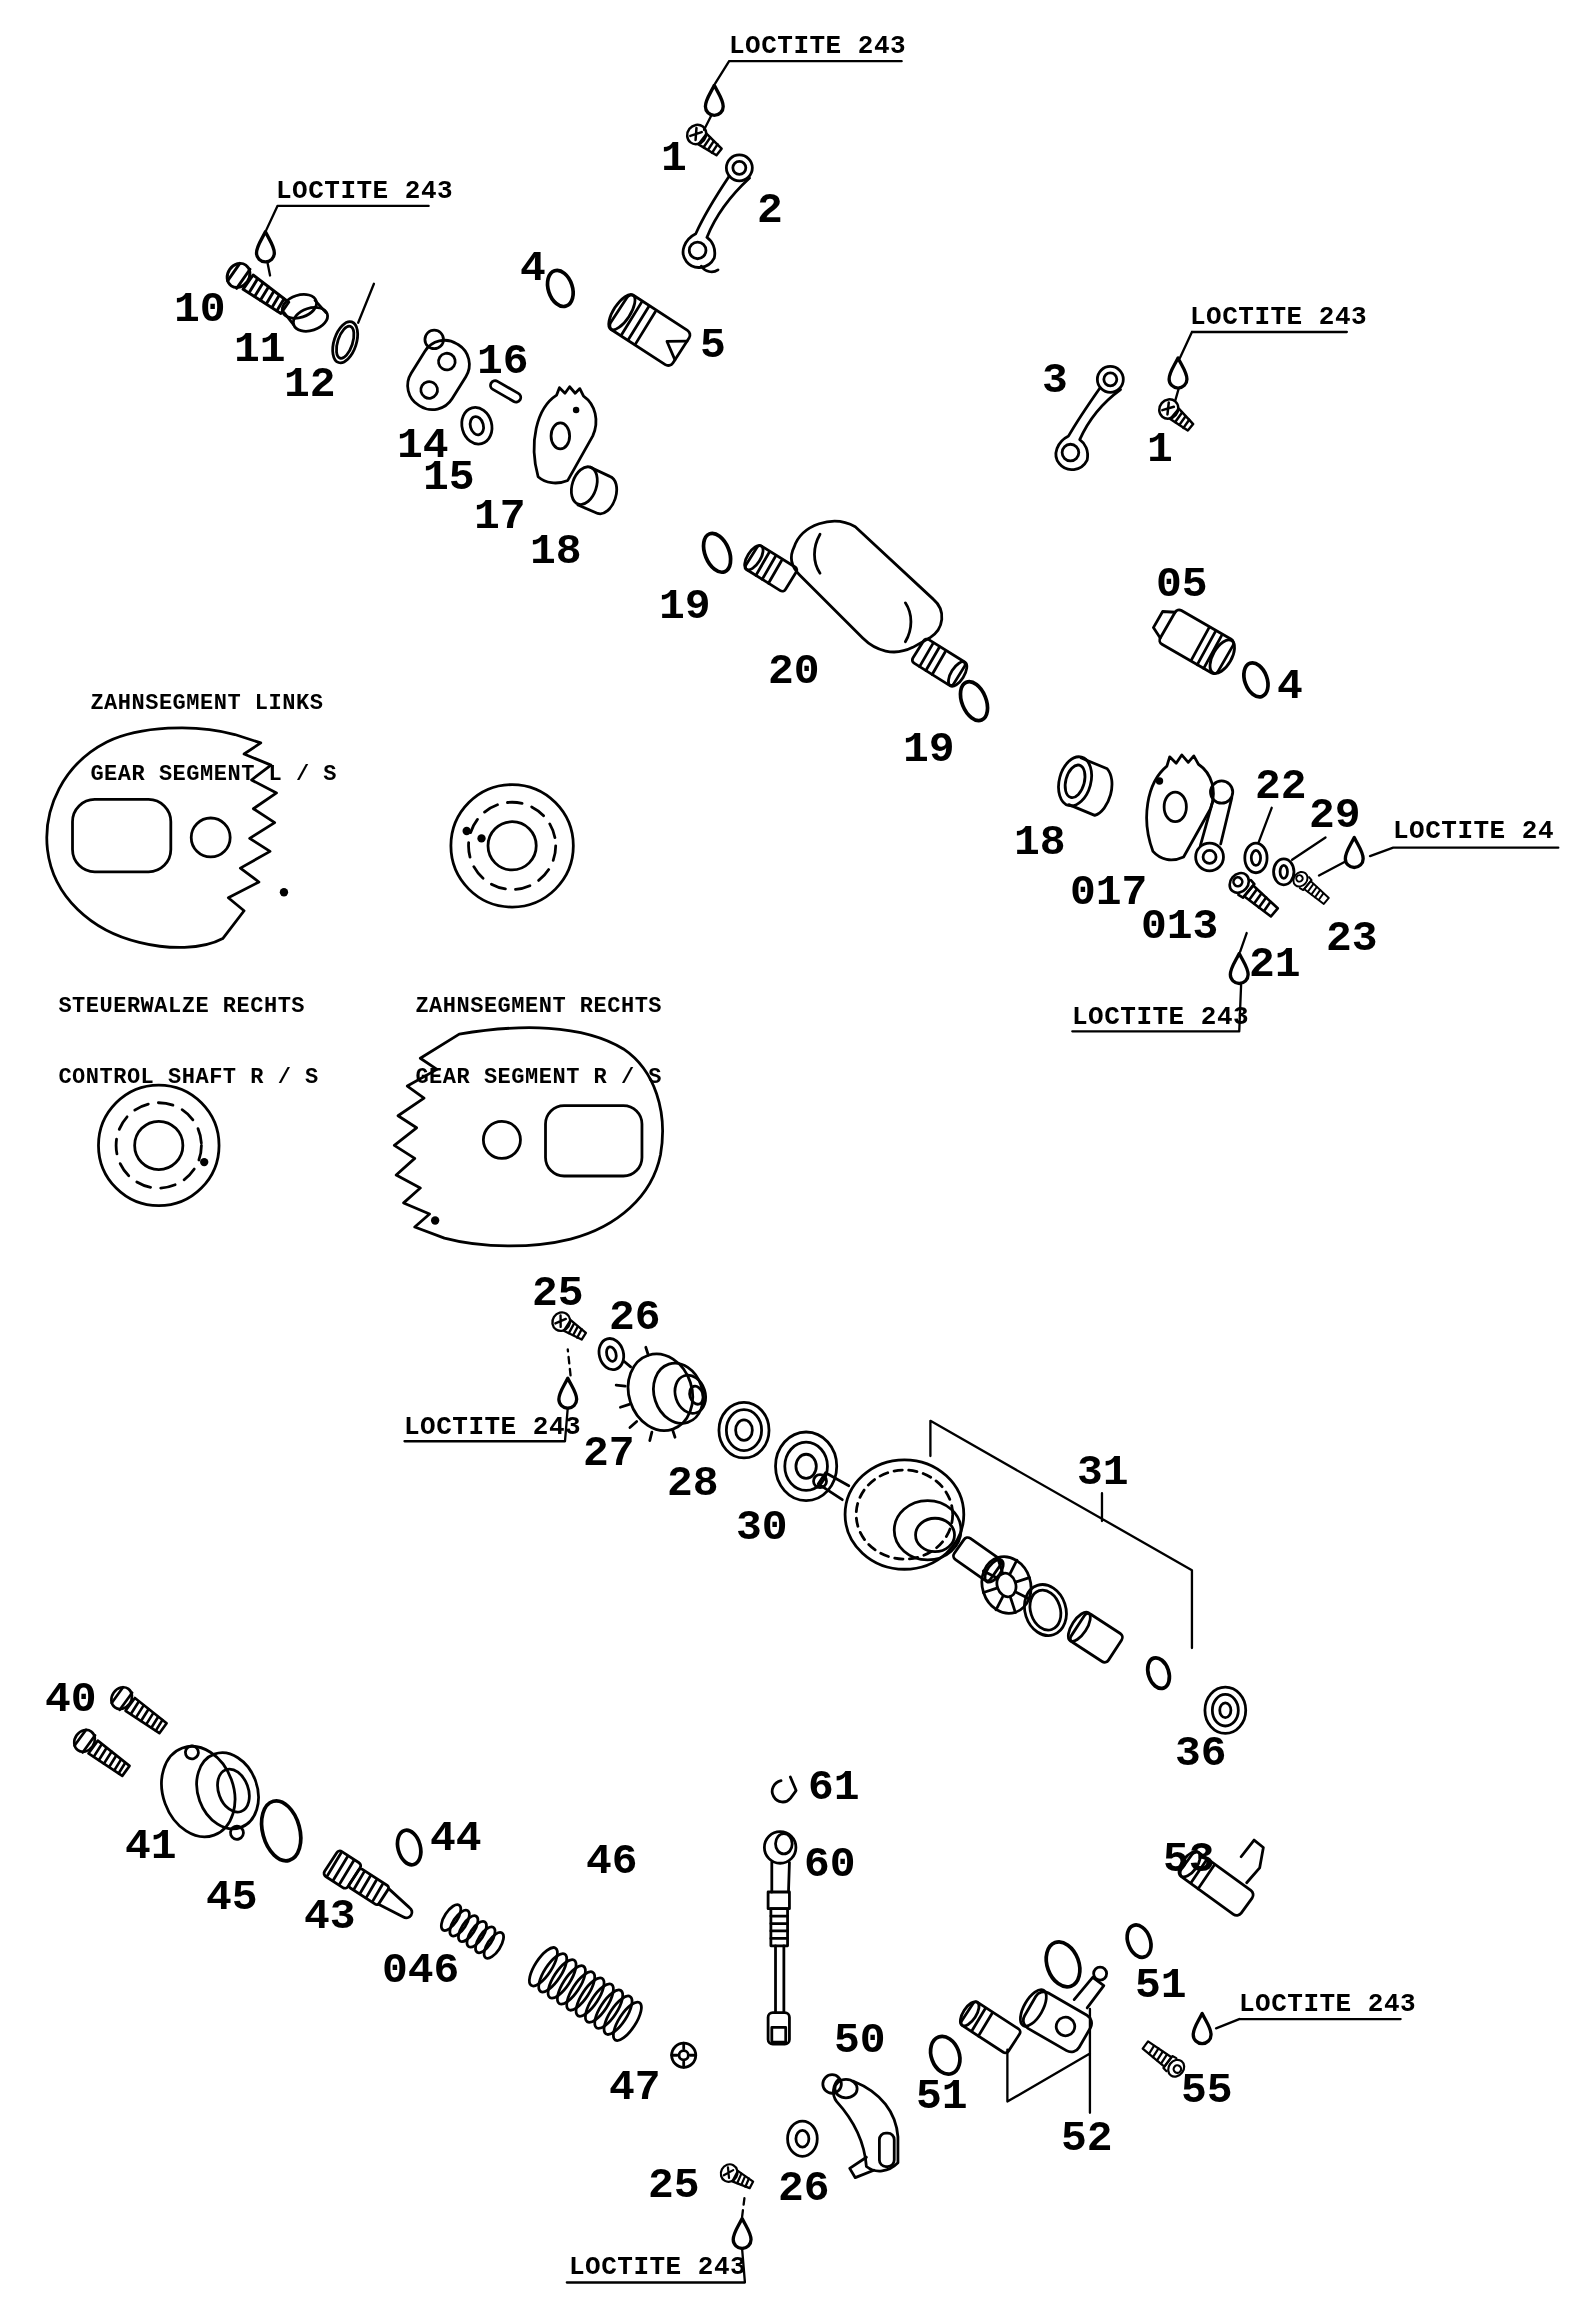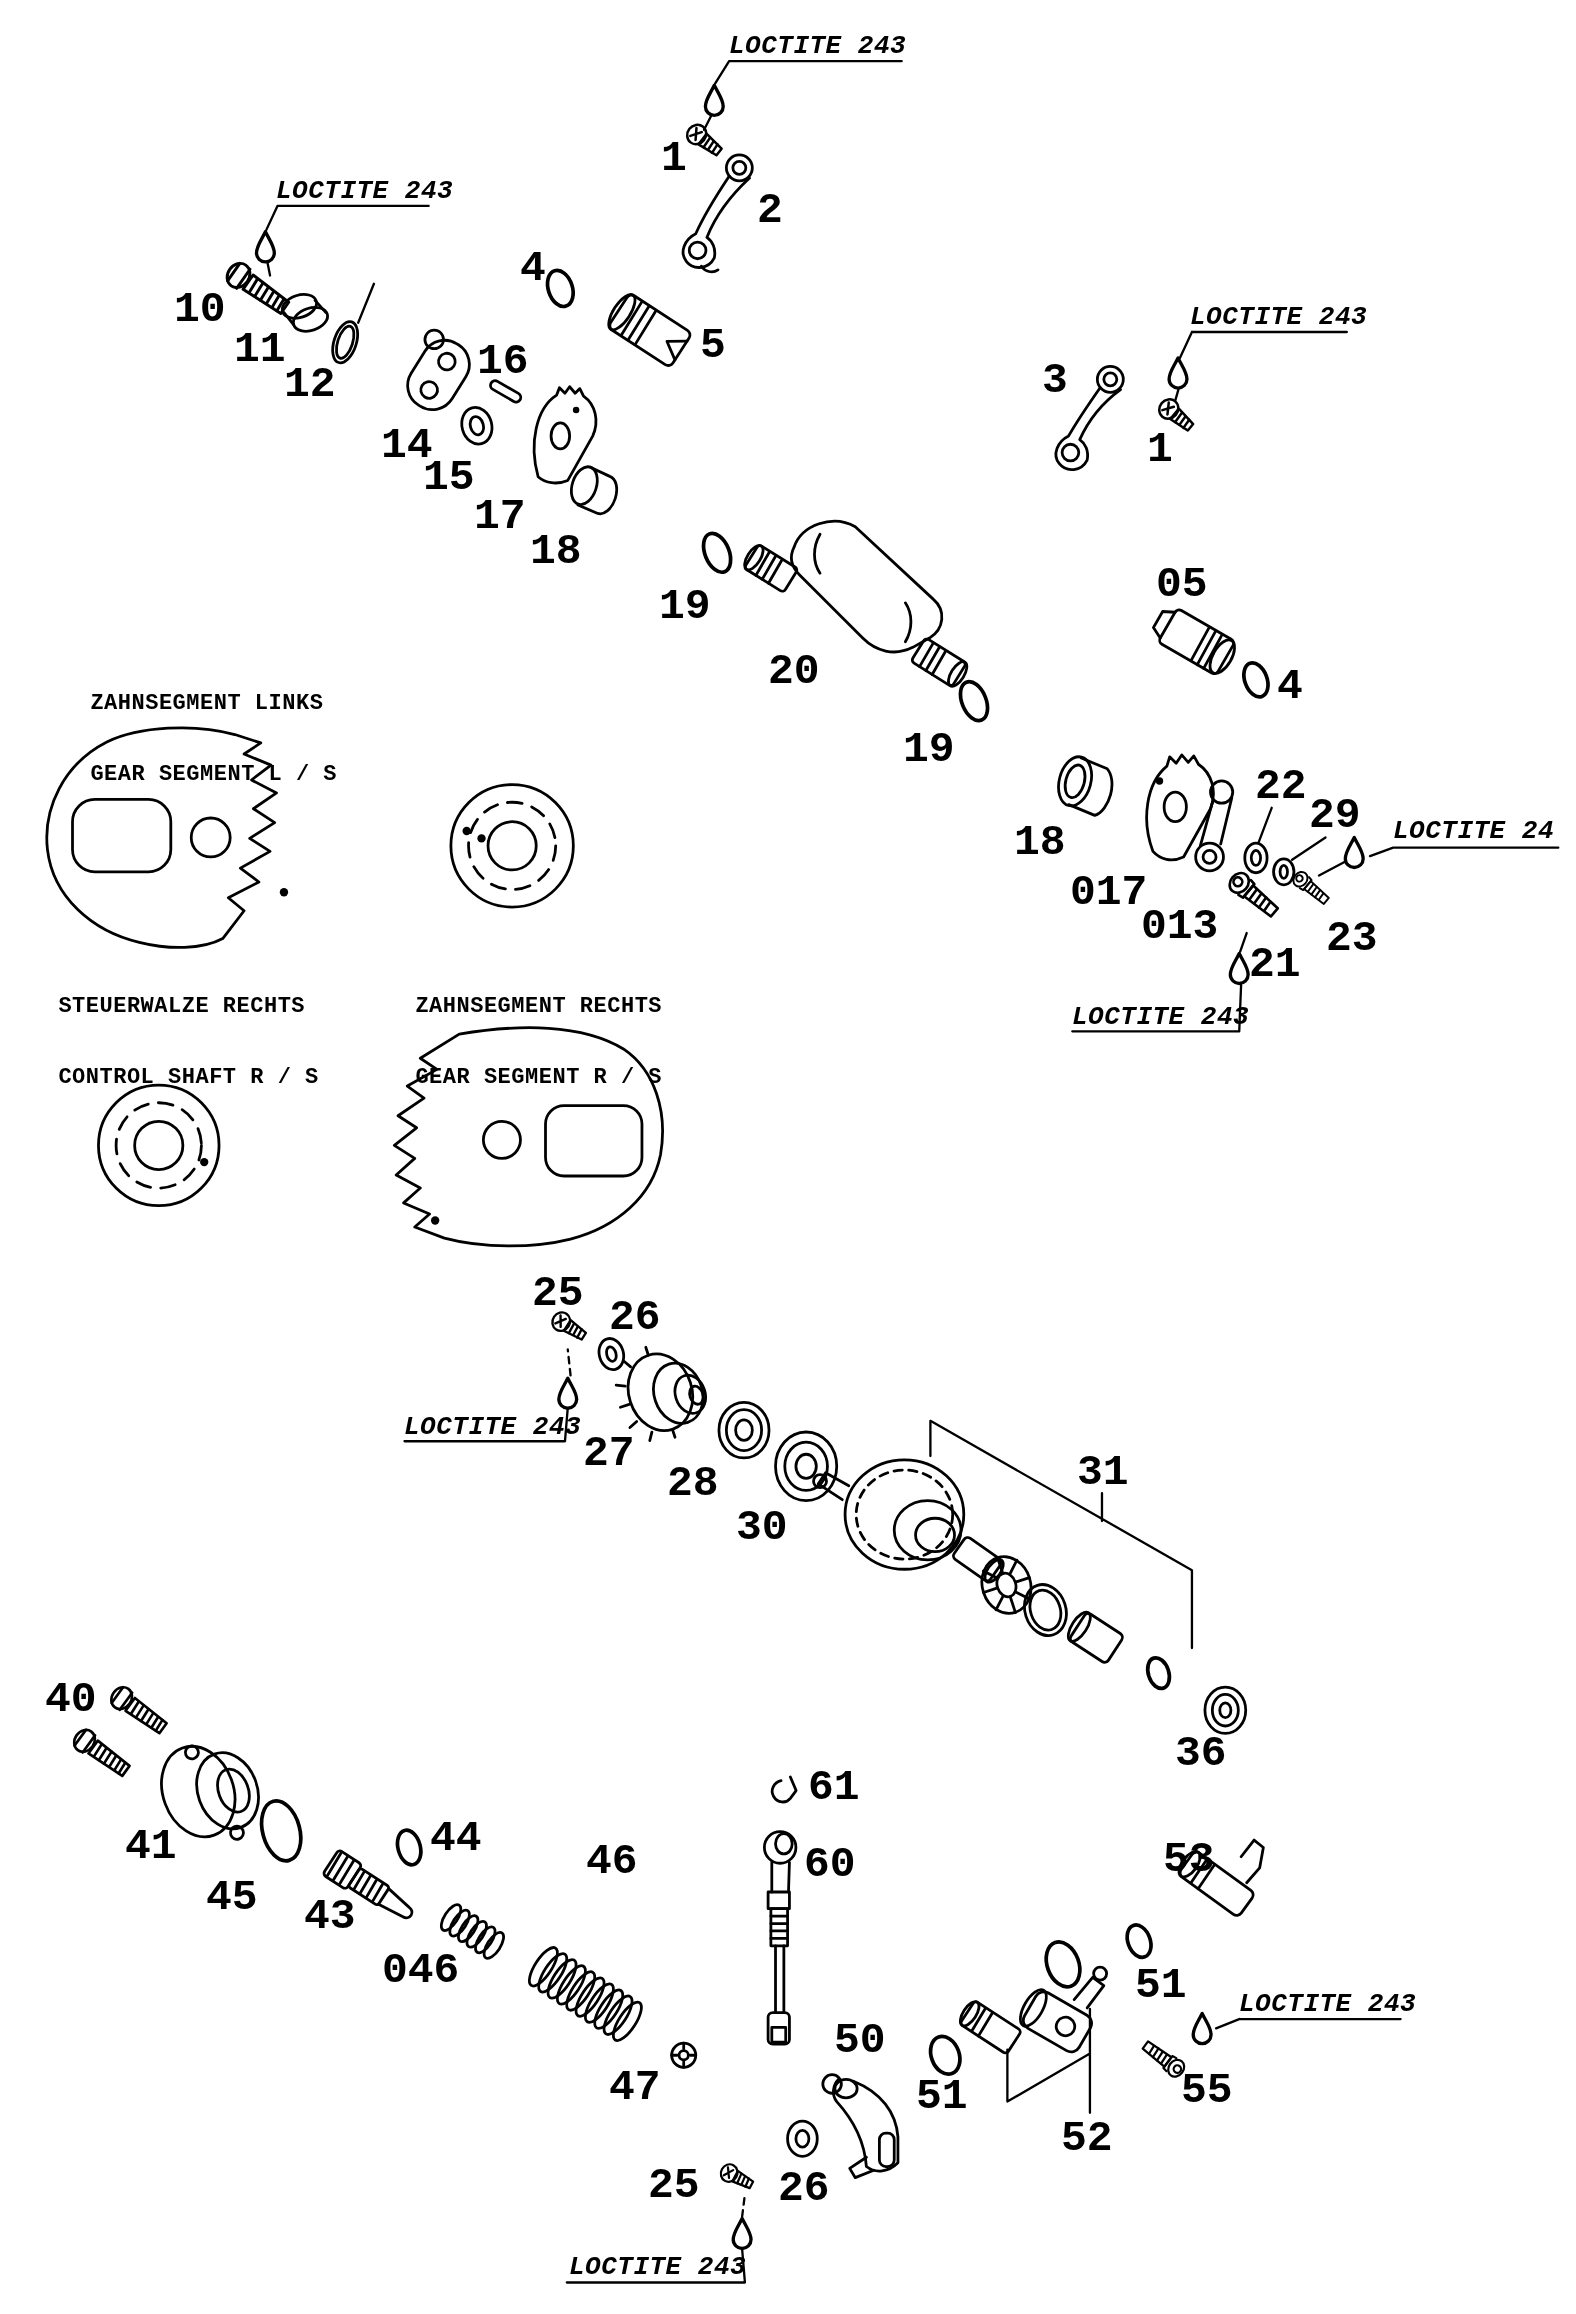--- a/index.html
+++ b/index.html
@@ -1,20 +1,20 @@
 <!DOCTYPE html>
 <html style="font-size:15px"><head>
 <meta charset="utf-8">
 <style>
   html,body{margin:0;padding:0;background:#fff;}
   .canvas{position:relative;width:1577px;height:2314px;background:#ffffff;
           font-family:"Liberation Mono",monospace;color:#000;overflow:hidden;}
   svg.art{position:absolute;left:0;top:0;width:1577px;height:2314px;}
   .plabel{position:absolute;font-size:43px;font-weight:700;line-height:1;white-space:pre;}
-  .llabel{position:absolute;font-size:26px;font-weight:700;line-height:1;white-space:pre;letter-spacing:0.5px;font-style:italic;}
+  .llabel{position:absolute;font-size:26px;font-weight:700;line-height:1;white-space:pre;letter-spacing:0.5px;}
   .slabel{position:absolute;font-size:22px;font-weight:700;line-height:1.6;white-space:pre;letter-spacing:0.5px;}
 </style>
 </head>
 <body>
 
 <div class="canvas">
 
 <svg class="art" viewBox="0 0 1700 2495">
 <defs>
   <g id="hexbolt">
@@ -444,21 +444,21 @@
 </g>
 </svg>
 
 <div class="plabel" style="left:661px;top:137px">1</div>
 <div class="plabel" style="left:757px;top:189px">2</div>
 <div class="plabel" style="left:520px;top:247px">4</div>
 <div class="plabel" style="left:700px;top:324px">5</div>
 <div class="plabel" style="left:174px;top:288px">10</div>
 <div class="plabel" style="left:234px;top:328px">11</div>
 <div class="plabel" style="left:284px;top:363px">12</div>
-<div class="plabel" style="left:381px;top:424px">14</div>
+<div class="plabel" style="left:397px;top:424px">14</div>
 <div class="plabel" style="left:423px;top:456px">15</div>
 <div class="plabel" style="left:477px;top:340px">16</div>
 <div class="plabel" style="left:474px;top:495px">17</div>
 <div class="plabel" style="left:530px;top:530px">18</div>
 <div class="plabel" style="left:659px;top:585px">19</div>
 <div class="plabel" style="left:768px;top:650px">20</div>
 <div class="plabel" style="left:903px;top:728px">19</div>
 <div class="plabel" style="left:1042px;top:359px">3</div>
 <div class="plabel" style="left:1147px;top:428px">1</div>
 <div class="plabel" style="left:1156px;top:563px">05</div>

